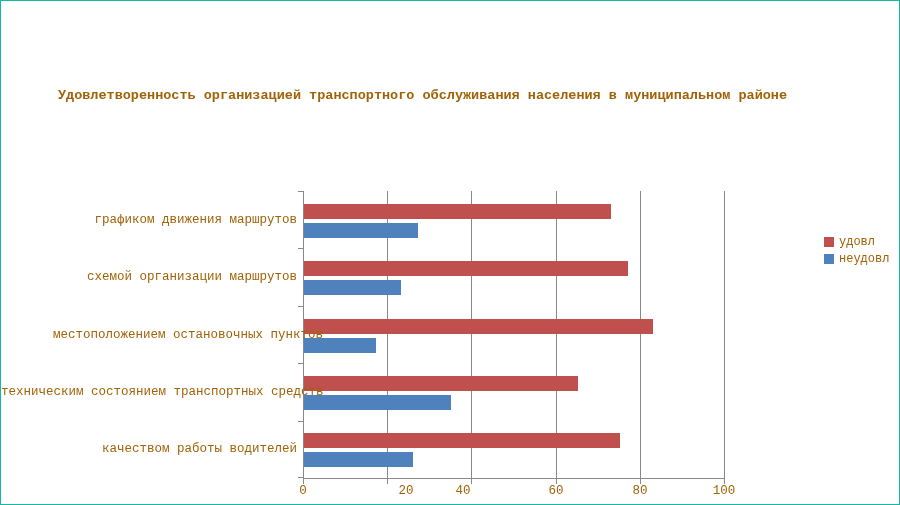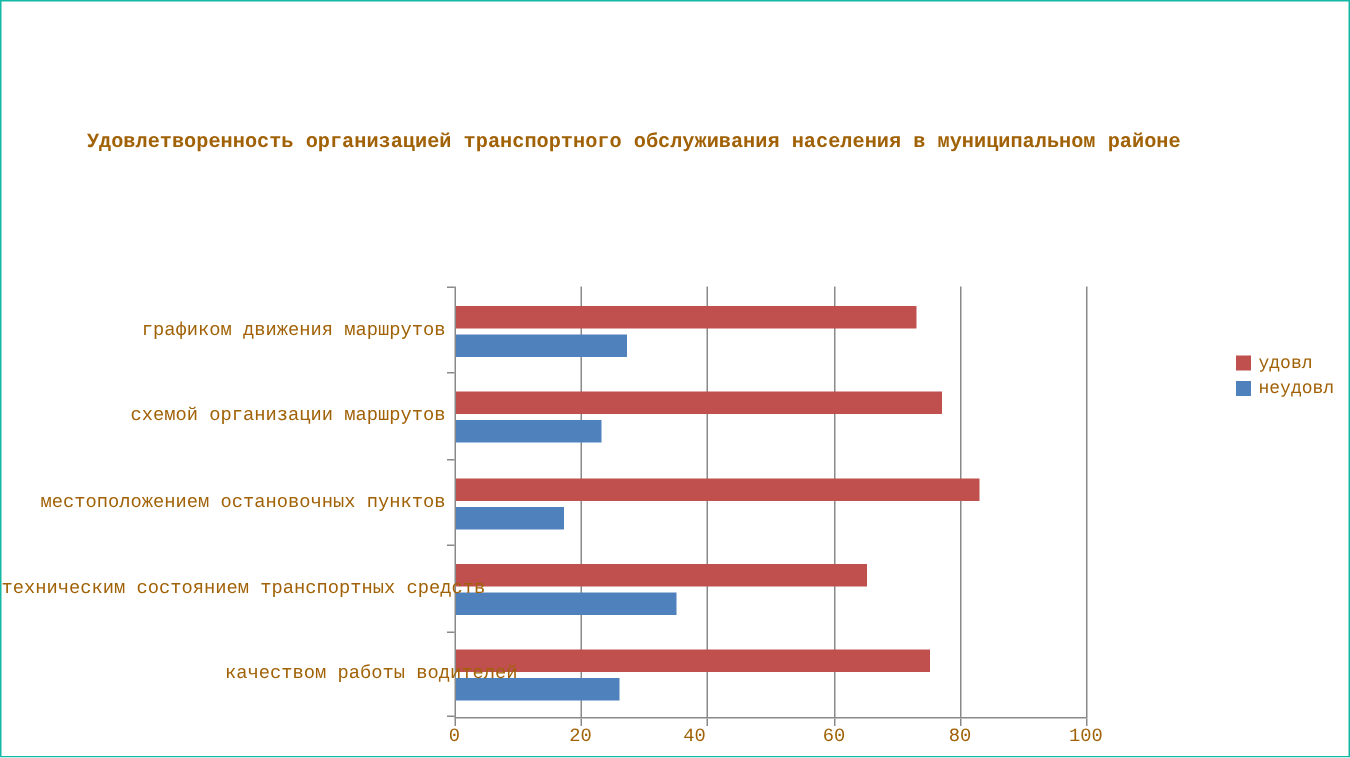--- a/index.html
+++ b/index.html
@@ -133,27 +133,27 @@
       <div class="bar" style="top: 147px; width: 72px; background: rgb(79, 129, 189);"></div>
       <div class="bar" style="top: 185px; width: 274px; background: rgb(192, 80, 77);"></div>
       <div class="bar" style="top: 204px; width: 147px; background: rgb(79, 129, 189);"></div>
       <div class="bar" style="top: 242px; width: 316px; background: rgb(192, 80, 77);"></div>
       <div class="bar" style="top: 261px; width: 109px; background: rgb(79, 129, 189);"></div>
     </div>
 
   <div id="cat-labels">
       <div class="cat-label" style="top: 211px;">графиком движения маршрутов</div>
       <div class="cat-label" style="top: 268px;">схемой организации маршрутов</div>
-      <div class="cat-label" style="top: 326px;">местоположением остановочных пунктов</div>
+      <div class="cat-label" style="top: 326px; padding-left: 26px;">местоположением остановочных пунктов</div>
       <div class="cat-label" style="top: 383px;">техническим состоянием транспортных средств</div>
-      <div class="cat-label" style="top: 440px; padding-left: 48px;">качеством работы водителей</div>
+      <div class="cat-label" style="top: 440px;">качеством работы водителей</div>
     </div>
   <div id="x-labels">
       <div class="x-label" style="left: 280px;">0</div>
-      <div class="x-label" style="left: 364px;">20</div>
+      <div class="x-label" style="left: 383px;">20</div>
       <div class="x-label" style="left: 440px;">40</div>
       <div class="x-label" style="left: 533px;">60</div>
       <div class="x-label" style="left: 617px;">80</div>
       <div class="x-label" style="left: 701px;">100</div>
     </div>
 
   <div class="legend" id="legend">
       <div class="legend-item">
         <div class="legend-swatch" style="background: rgb(192, 80, 77);"></div>
         <div>удовл</div>

